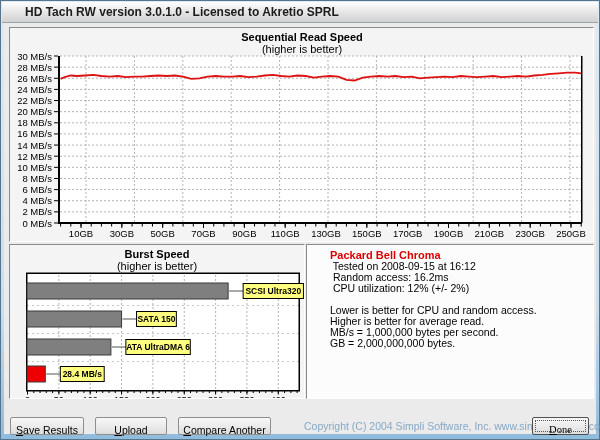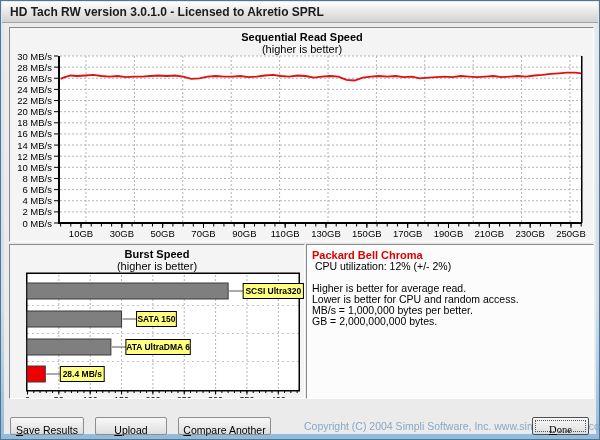--- a/index.html
+++ b/index.html
@@ -11,35 +11,35 @@
     border:1px solid #5f7document:none;
   }
   .window{border:1px solid #5c7astyle:solid;}
   
   .window{border:1px solid #56748c;}
   .titlebar{
     position:absolute;left:1px;top:1px;right:1px;height:21px;
     background:linear-gradient(#ffffff,#e8e8e8 45%,#d2d2d2);
     border-bottom:1px solid #9aa4ab;
     color:#1c1c1c;font-size:12px;font-weight:bold;line-height:21px;
-    padding-left:8px;white-space:nowrap;overflow:hidden;
+    padding-left:23px;white-space:nowrap;overflow:hidden;
   }
   .client{
     position:absolute;left:3px;top:22px;right:3px;bottom:5px;
     background:#ebebeb;
   }
   .panel{
     position:absolute;background:#f4f4f4;
     border-top:1px solid #8a8a8a;border-left:1px solid #8a8a8a;
     border-bottom:1px solid #ffffff;border-right:1px solid #ffffff;
   }
   #seq-panel{left:5px;top:4px;width:585px;height:215px;}
   #burst-panel{left:5px;top:221px;width:296px;height:155px;}
   #info-panel{left:302px;top:221px;width:288px;height:155px;background:#fcfcfc;
-    padding:4px 5px;font-size:10.5px;line-height:11px;color:#000;}
+    padding:4px 23px;font-size:10.5px;line-height:11px;color:#000;}
   #info-title{color:#dd0000;font-weight:bold;font-size:11px;line-height:12px;}
   .info-line{white-space:pre;height:11px;}
   svg text{font-family:"Liberation Sans", sans-serif;fill:#000;}
   .win-btn{
     position:absolute;height:18px;top:394px;
     background:linear-gradient(#f7f7f7,#e9e9e9 60%,#dddddd);
     border:1px solid #8e8e8e;border-radius:2px;
     font-family:"Liberation Sans", sans-serif;
     font-size:10.5px;color:#000;text-align:center;line-height:16px;
     padding:4px;cursor:default;
@@ -303,25 +303,27 @@
           <line x1="268.3" y1="146" x2="268.3" y2="149.5" stroke="#000" stroke-width="1"></line>
           <text x="268.3" y="158" text-anchor="middle" font-size="9">400</text>
           <text x="147" y="13" text-anchor="middle" font-size="11" font-weight="bold" fill="#2222cc">Burst Speed</text>
           <text x="147" y="25" text-anchor="middle" font-size="11" fill="#2222cc">(higher is better)</text>
         </svg>
     </div>
 
     <div class="panel" id="info-panel">
       <div id="info-title">Packard Bell Chroma</div>
       <div id="info-lines">
+          <div class="info-line"> Tested on 2008-09-15 at 16:12</div>
+          <div class="info-line"> Random access: 16.2ms</div>
           <div class="info-line"> CPU utilization: 12% (+/- 2%)</div>
           <div class="info-line"> </div>
+          <div class="info-line">Lower is better for CPU and random access.</div>
           <div class="info-line">Higher is better for average read.</div>
-          <div class="info-line">Lower is better for CPU and random access.</div>
-          <div class="info-line">MB/s = 1,000,000 bytes per better.</div>
+          <div class="info-line">MB/s = 1,000,000 bytes per second.</div>
           <div class="info-line">GB = 2,000,000,000 bytes.</div>
         </div>
     </div>
 
     <button class="win-btn" id="save-btn" style="left:6px;width:74px;"><span class="u">S</span>ave Results</button>
     <button class="win-btn" id="upload-btn" style="left:91px;width:72px;"><span class="u">U</span>pload Results</button>
     <button class="win-btn" id="compare-btn" style="left:174px;width:93px;"><span class="u">C</span>ompare Another Drive</button>
     <div id="copyright">Copyright (C) 2004 Simpli Software, Inc. www.simplisoftware.com</div>
     <button class="win-btn" id="done-btn" style="left:528px;width:57px;"><span class="u">D</span>one</button>
 

